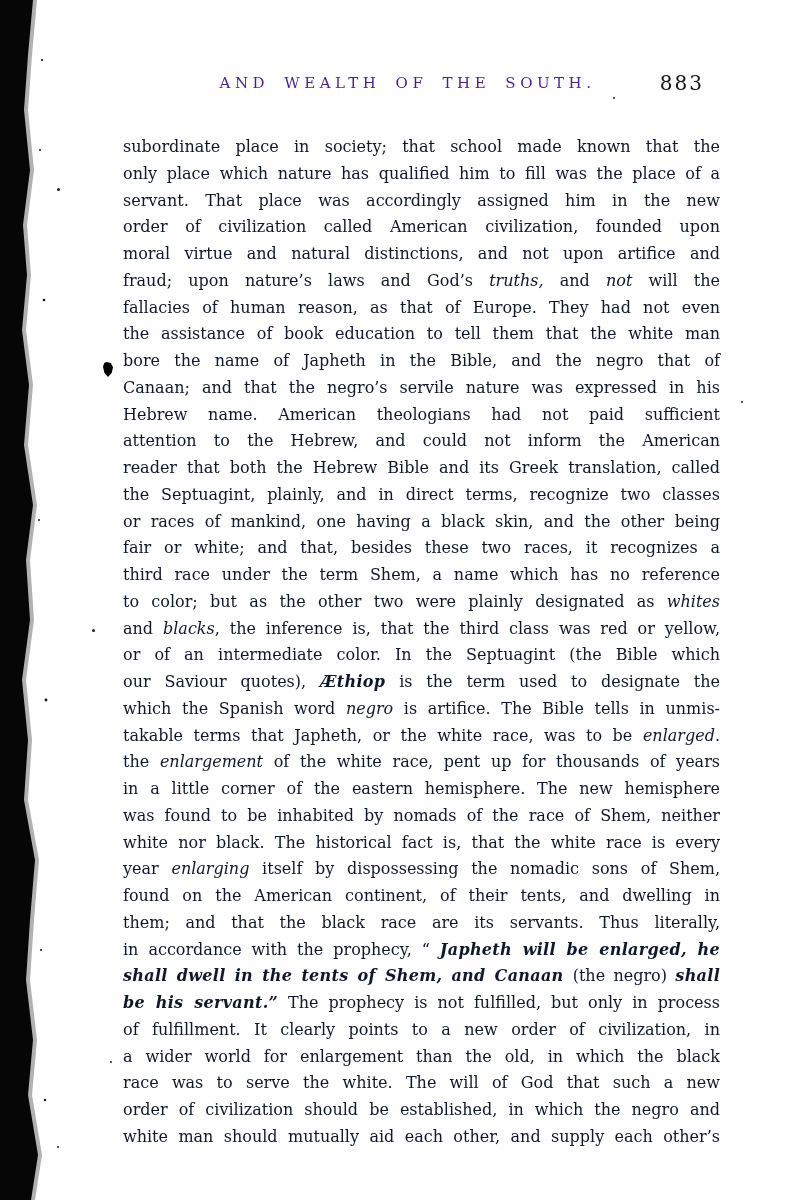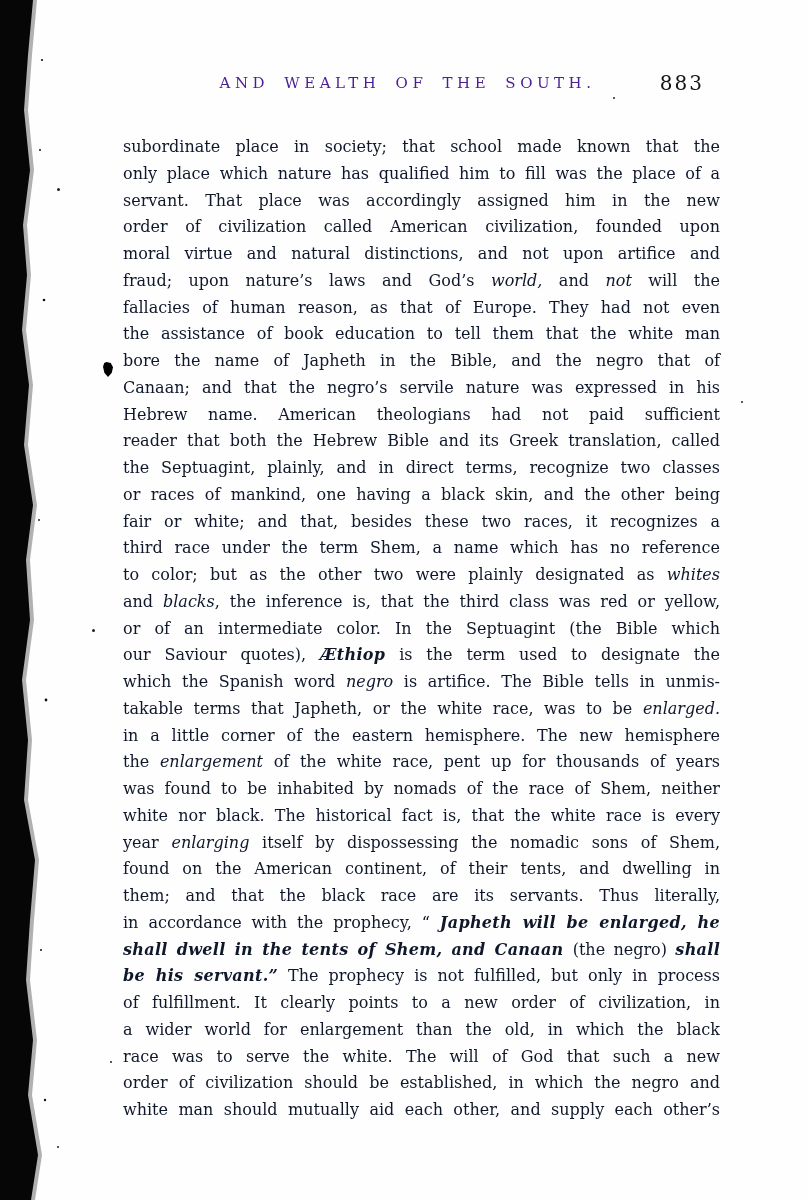--- a/index.html
+++ b/index.html
@@ -81,39 +81,40 @@
     <div class="running-title">AND WEALTH OF THE SOUTH.</div>
     <div class="page-number">883</div>
   </div>
 
   <div class="textblock">
       <div class="tline"><span>subordinate place in society; that school made known that the</span></div>
       <div class="tline"><span>only place which nature has qualified him to fill was the place of a</span></div>
       <div class="tline"><span>servant. That place was accordingly assigned him in the new</span></div>
       <div class="tline"><span>order of civilization called American civilization, founded upon</span></div>
       <div class="tline"><span>moral virtue and natural distinctions, and not upon artifice and</span></div>
-      <div class="tline"><span>fraud; upon nature’s laws and God’s </span><span class="it">world,</span><span> and </span><span class="it">not</span><span> will the</span></div>
+      <div class="tline"><span>fraud; upon nature’s laws and God’s </span><span class="it">truths,</span><span> and </span><span class="it">not</span><span> will the</span></div>
       <div class="tline"><span>fallacies of human reason, as that of Europe. They had not even</span></div>
       <div class="tline"><span>the assistance of book education to tell them that the white man</span></div>
       <div class="tline"><span>bore the name of Japheth in the Bible, and the negro that of</span></div>
       <div class="tline"><span>Canaan; and that the negro’s servile nature was expressed in his</span></div>
       <div class="tline"><span>Hebrew name. American theologians had not paid sufficient</span></div>
+      <div class="tline"><span>attention to the Hebrew, and could not inform the American</span></div>
       <div class="tline"><span>reader that both the Hebrew Bible and its Greek translation, called</span></div>
       <div class="tline"><span>the Septuagint, plainly, and in direct terms, recognize two classes</span></div>
       <div class="tline"><span>or races of mankind, one having a black skin, and the other being</span></div>
       <div class="tline"><span>fair or white; and that, besides these two races, it recognizes a</span></div>
       <div class="tline"><span>third race under the term Shem, a name which has no reference</span></div>
       <div class="tline"><span>to color; but as the other two were plainly designated as </span><span class="it">whites</span></div>
       <div class="tline"><span>and </span><span class="it">blacks</span><span>, the inference is, that the third class was red or yellow,</span></div>
       <div class="tline"><span>or of an intermediate color. In the Septuagint (the Bible which</span></div>
       <div class="tline"><span>our Saviour quotes), </span><span class="bit">Æthiop</span><span> is the term used to designate the</span></div>
       <div class="tline"><span>which the Spanish word </span><span class="it">negro</span><span> is artifice. The Bible tells in unmis-</span></div>
       <div class="tline"><span>takable terms that Japheth, or the white race, was to be </span><span class="it">enlarged.</span></div>
+      <div class="tline"><span>the </span><span class="it">enlargement</span><span> of the white race, pent up for thousands of years</span></div>
       <div class="tline"><span>in a little corner of the eastern hemisphere. The new hemisphere</span></div>
-      <div class="tline"><span>the </span><span class="it">enlargement</span><span> of the white race, pent up for thousands of years</span></div>
       <div class="tline"><span>was found to be inhabited by nomads of the race of Shem, neither</span></div>
       <div class="tline"><span>white nor black. The historical fact is, that the white race is every</span></div>
       <div class="tline"><span>year </span><span class="it">enlarging</span><span> itself by dispossessing the nomadic sons of Shem,</span></div>
       <div class="tline"><span>found on the American continent, of their tents, and dwelling in</span></div>
       <div class="tline"><span>them; and that the black race are its servants. Thus literally,</span></div>
       <div class="tline"><span>in accordance with the prophecy, “ </span><span class="bit">Japheth will be enlarged, he</span></div>
       <div class="tline"><span class="bit">shall dwell in the tents of Shem, and Canaan </span><span>(the negro) </span><span class="bit">shall</span></div>
       <div class="tline"><span class="bit">be his servant.”</span><span> The prophecy is not fulfilled, but only in process</span></div>
       <div class="tline"><span>of fulfillment. It clearly points to a new order of civilization, in</span></div>
       <div class="tline"><span>a wider world for enlargement than the old, in which the black</span></div>

